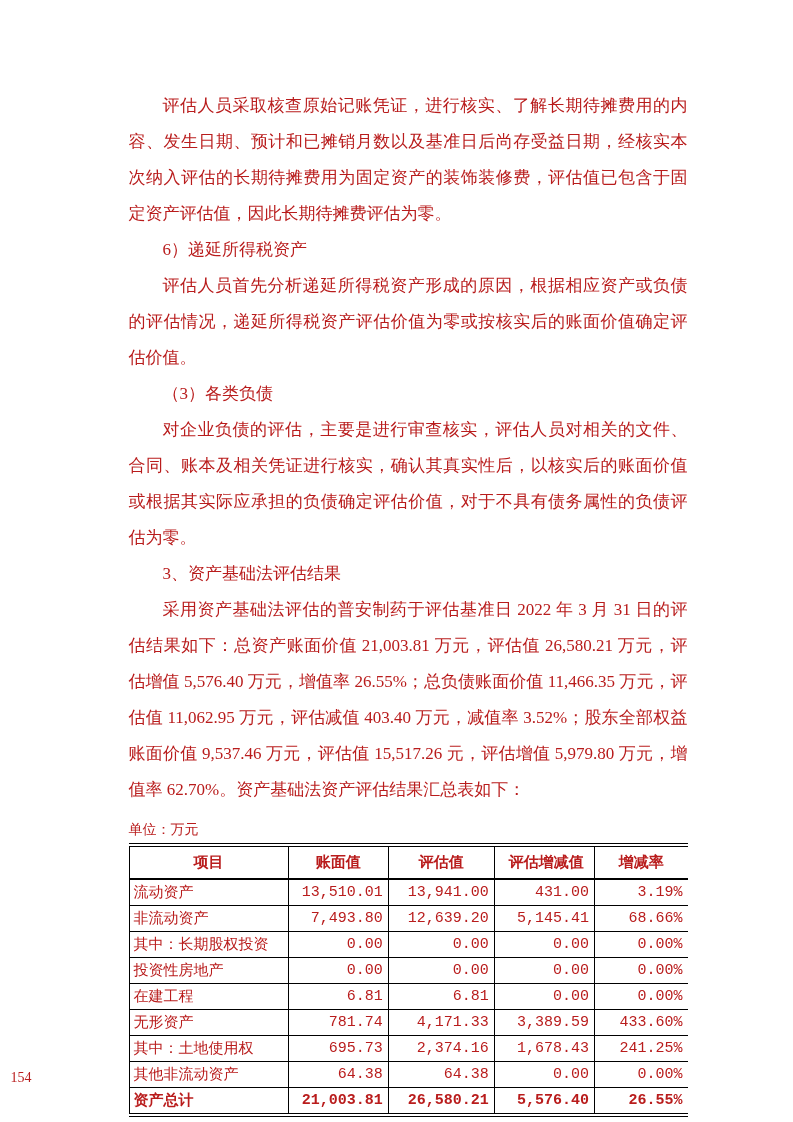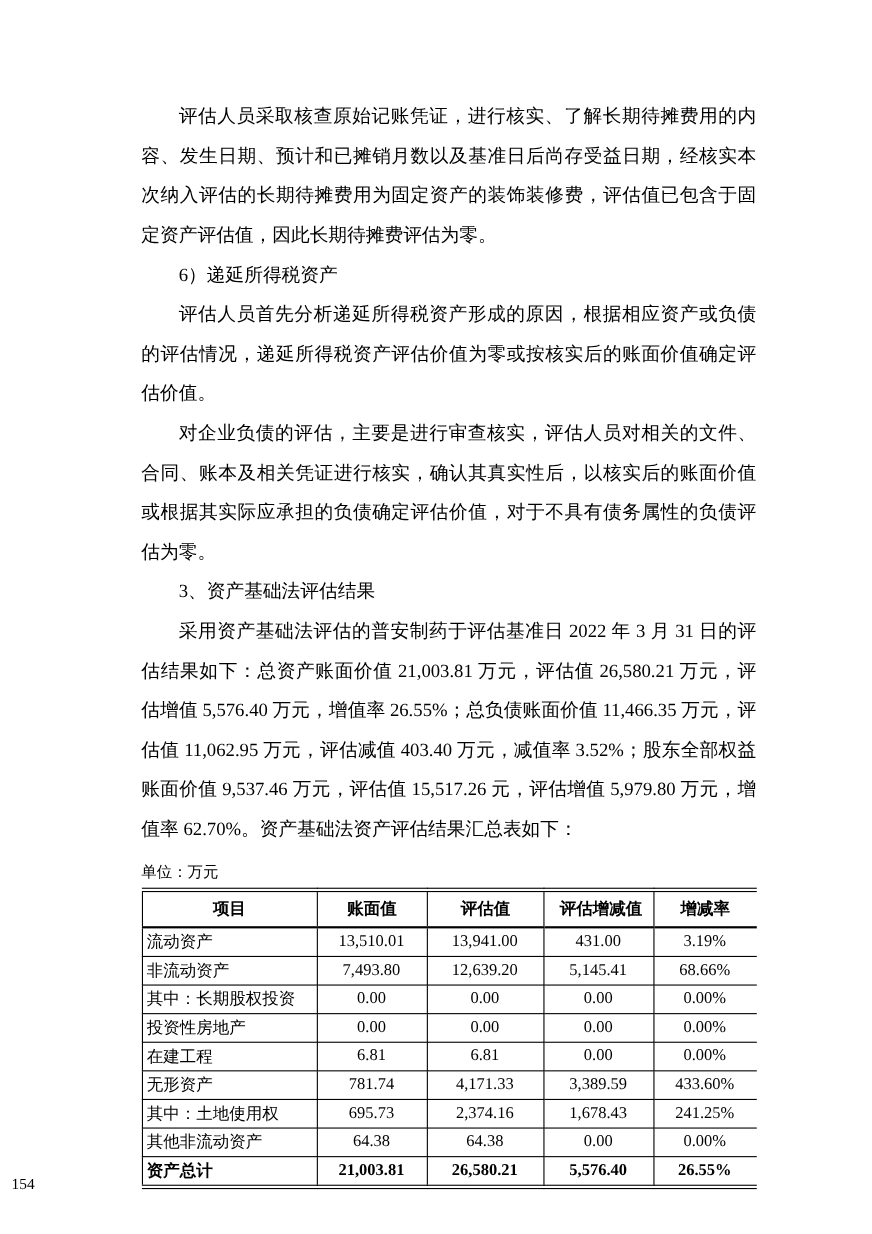--- a/index.html
+++ b/index.html
@@ -6,21 +6,21 @@
     margin: 0;
     padding: 0;
     background: #ffffff;
   }
   .page {
     position: relative;
     width: 772px;
     height: 1122px;
     background: #ffffff;
     font-family: "Liberation Serif", "DejaVu Serif", serif;
-    color: #000000;
+    color: #b91c1c;
     overflow: hidden;
     margin: 0 auto;
   }
   .content {
     position: absolute;
     left: 118px;
     top: 88px;
     width: 559px;
   }
   .body-para, .section-heading {
@@ -63,21 +63,22 @@
     text-align: center;
     padding: 6px 14px;
     border-bottom: 2px solid #000;
   }
   table.summary-table td {
     font-size: 15px;
     padding: 3px 5px 3px 4px;
     height: 18px;
   }
   table.summary-table td.num {
-    text-align: center;
+    text-align: right;
+    font-family: Liberation Mono, monospace;
   }
   table.summary-table tr.indent td.label {
   }
   table.summary-table tr.total td {
     font-weight: bold;
   }
   .page-number {
     position: absolute;
     top: 1026px;
     left: 0;
@@ -89,20 +90,21 @@
 </style>
 </head>
 <body>
 
 <div class="page">
   <div class="content">
 
     <p class="body-para">评估人员采取核查原始记账凭证，进行核实、了解长期待摊费用的内容、发生日期、预计和已摊销月数以及基准日后尚存受益日期，经核实本次纳入评估的长期待摊费用为固定资产的装饰装修费，评估值已包含于固定资产评估值，因此长期待摊费评估为零。</p>
     <p class="section-heading">6）递延所得税资产</p>
     <p class="body-para">评估人员首先分析递延所得税资产形成的原因，根据相应资产或负债的评估情况，递延所得税资产评估价值为零或按核实后的账面价值确定评估价值。</p>
+    <p class="section-heading">（3）各类负债</p>
     <p class="body-para">对企业负债的评估，主要是进行审查核实，评估人员对相关的文件、合同、账本及相关凭证进行核实，确认其真实性后，以核实后的账面价值或根据其实际应承担的负债确定评估价值，对于不具有债务属性的负债评估为零。</p>
     <p class="section-heading">3、资产基础法评估结果</p>
     <p class="body-para">采用资产基础法评估的普安制药于评估基准日 2022 年 3 月 31 日的评估结果如下：总资产账面价值 21,003.81 万元，评估值 26,580.21 万元，评估增值 5,576.40 万元，增值率 26.55%；总负债账面价值 11,466.35 万元，评估值 11,062.95 万元，评估减值 403.40 万元，减值率 3.52%；股东全部权益账面价值 9,537.46 万元，评估值 15,517.26 元，评估增值 5,979.80 万元，增值率 62.70%。资产基础法资产评估结果汇总表如下：</p>
 
     <div class="unit-label">单位：万元</div>
 
     <table class="summary-table">
       <colgroup>
         <col style="width:159px">
         <col style="width:100px">

